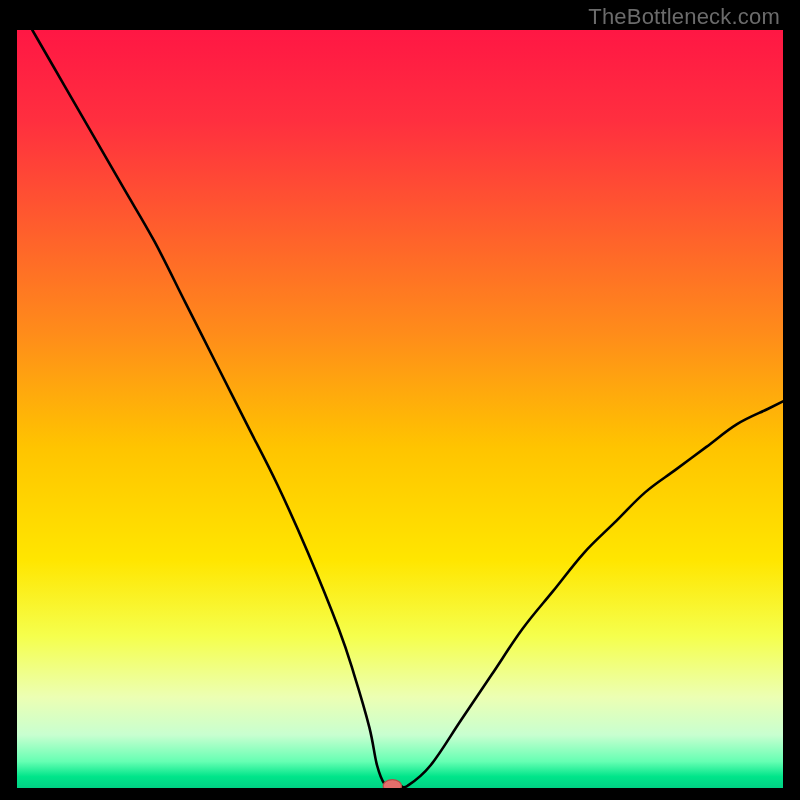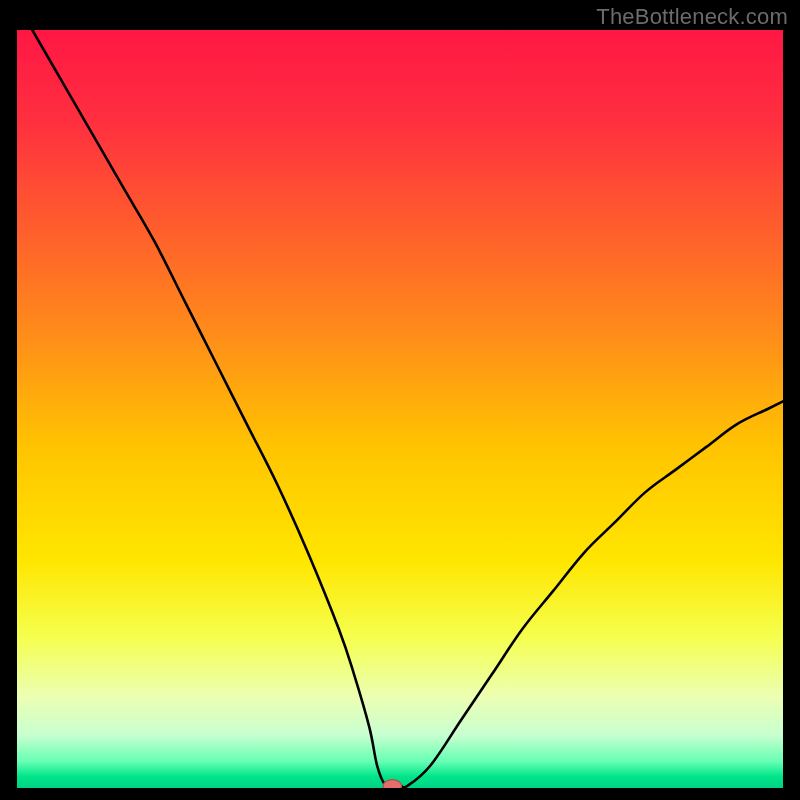--- a/index.html
+++ b/index.html
@@ -15,21 +15,21 @@
     position: absolute;
     left: 0;
     top: 0;
     width: 800px;
     height: 800px;
     background: #000000;
   }
   .watermark {
     position: absolute;
     top: 4px;
-    right: 12px;
+    right: 20px;
     color: #6b6b6b;
     font-size: 22px;
     font-weight: 500;
     letter-spacing: 0.2px;
     z-index: 50;
   }
   svg {
     position: absolute;
     left: 0;
     top: 0;

